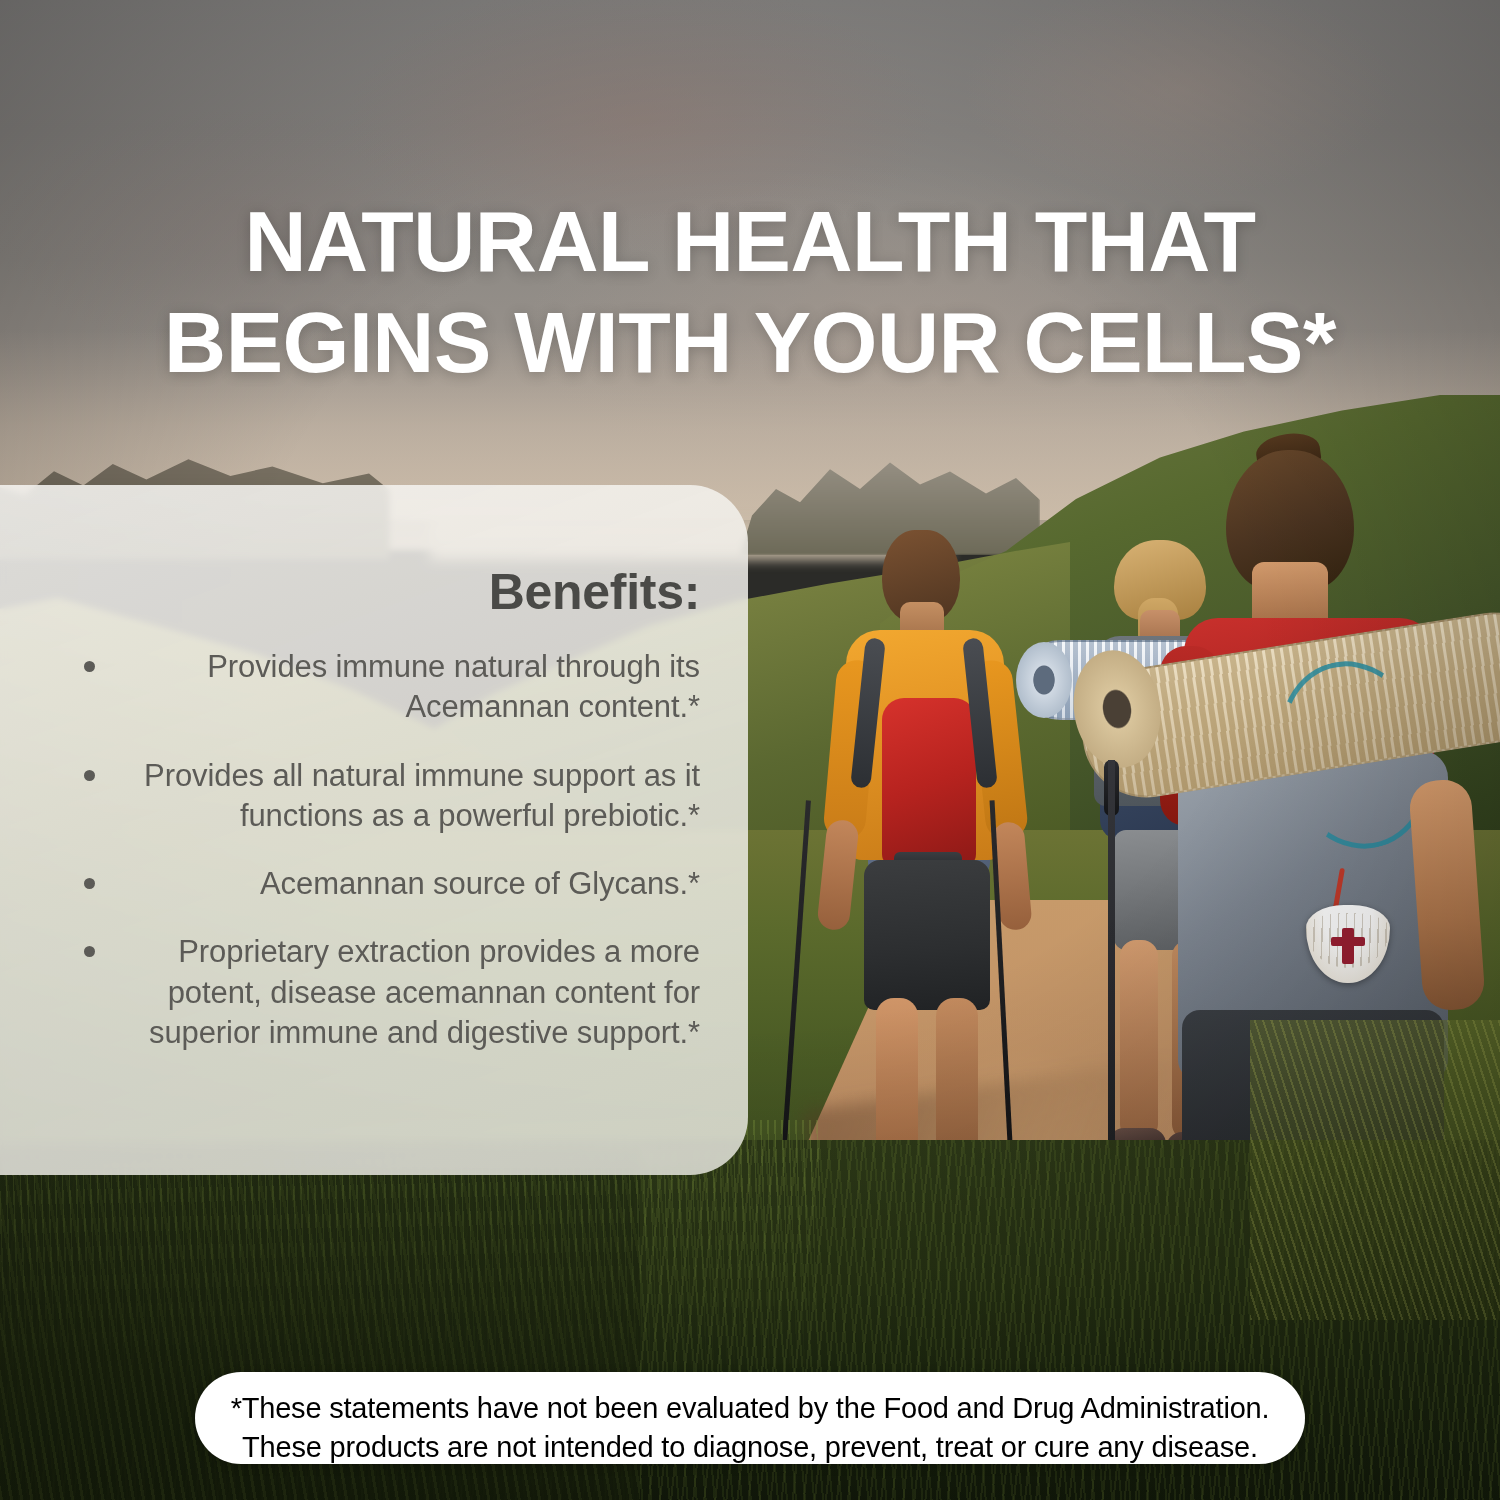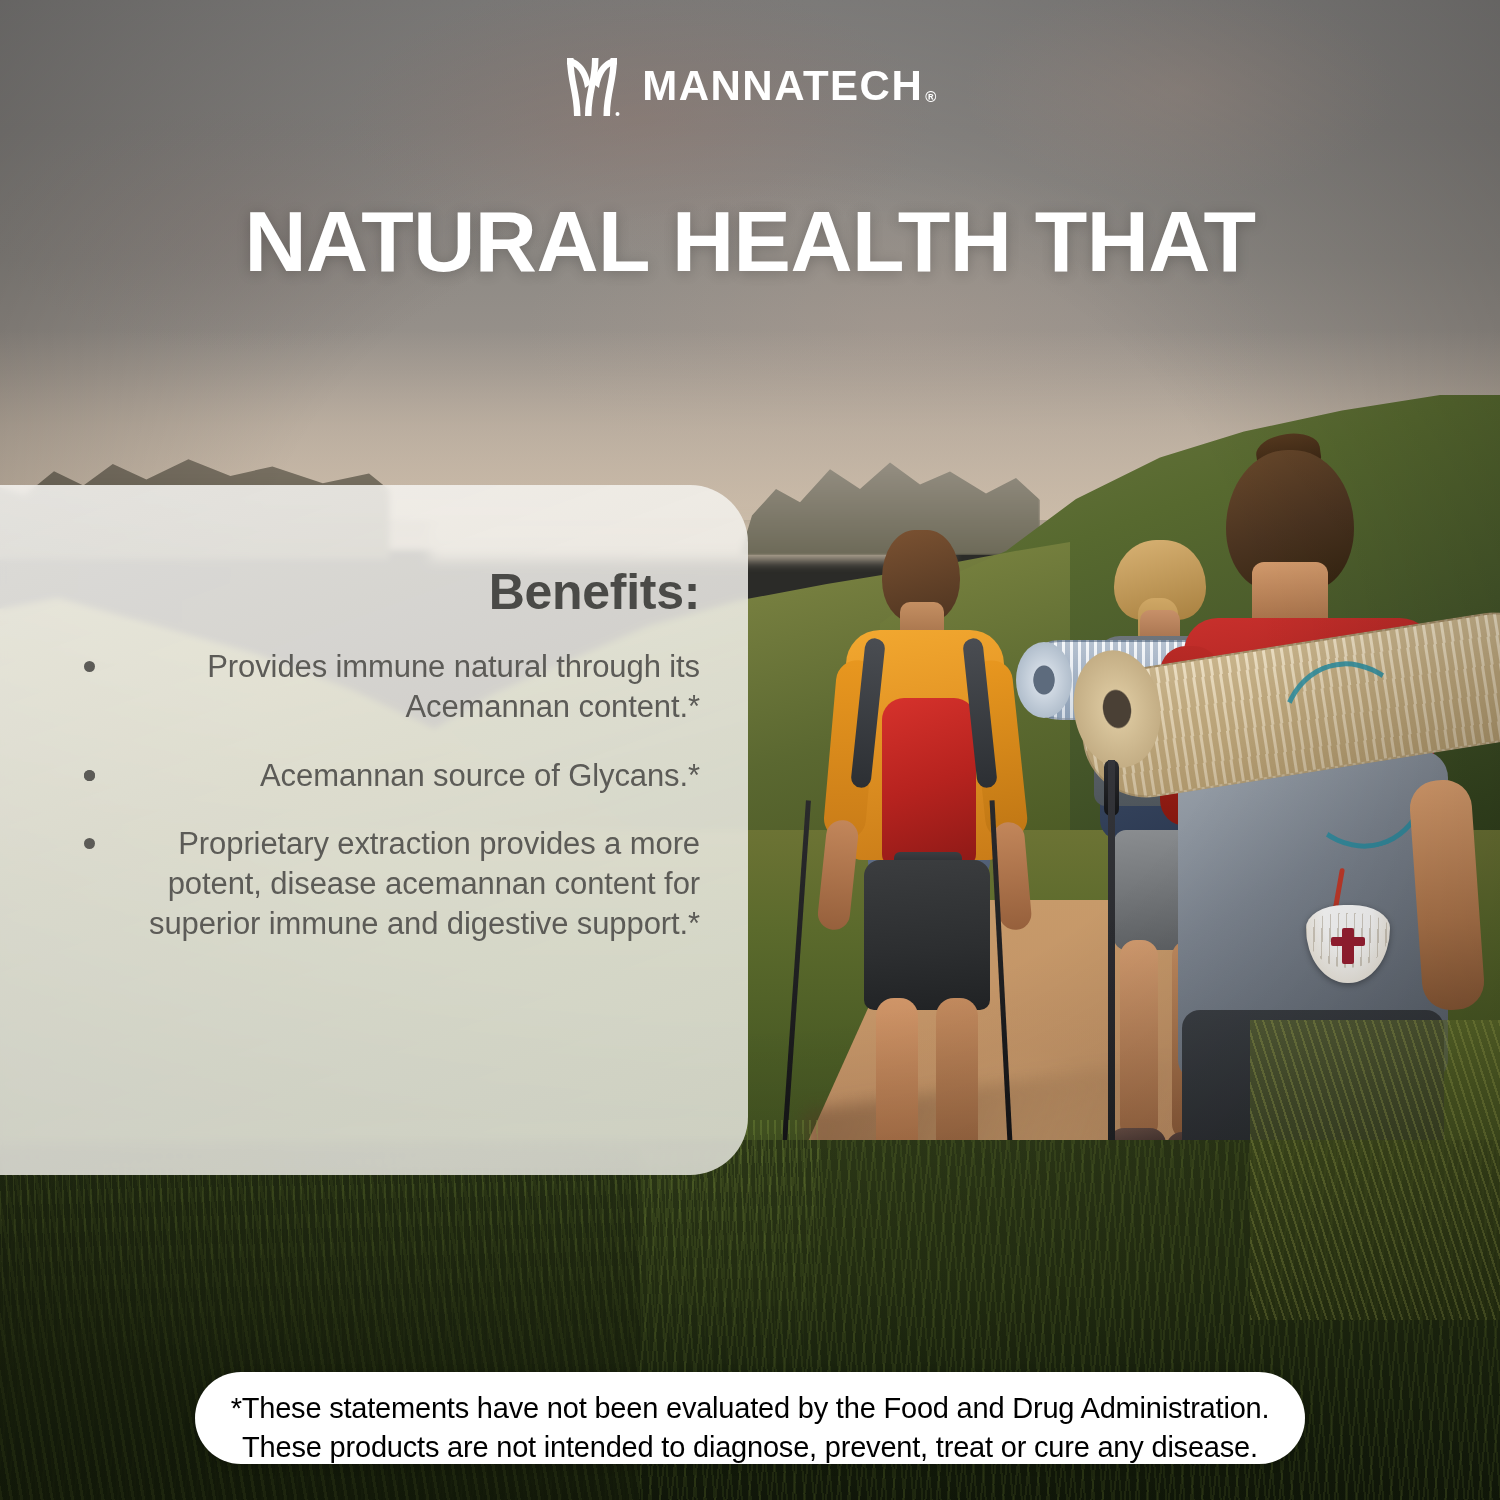--- a/index.html
+++ b/index.html
@@ -436,45 +436,36 @@
     <div class="poleC-grip"></div>
     <div class="poleC"></div>
 
     <div class="grass-fg"></div>
     <div class="grass-fg-left"></div>
     <div class="grass-blades"></div>
     <div class="grass-right-clump"></div>
     <div class="vignette"></div>
   </div>
 
-  <div class="logo-wrap">
-    <svg class="logo-mark" viewBox="0 0 56 64">
-      <path d="M3 4 C3 26, 10 40, 10 62 L16.5 62 C16.5 40, 9.5 26, 9.5 4 Z" fill="#ffffff"></path>
-      <path d="M28 4 C28 26, 21 40, 21 62 L27.5 62 C27.5 40, 34.5 26, 34.5 4 Z" fill="#ffffff"></path>
-      <path d="M3 4 C14 4, 24 14, 26.5 30 L21 34 C19 20, 12.5 10.5, 3 10.5 Z" fill="#ffffff"></path>
-      <path d="M53 4 C42 4, 32 14, 29.5 30 L35 34 C37 20, 43.5 10.5, 53 10.5 Z" fill="#ffffff"></path>
-      <path d="M46.5 4 C46.5 26, 39.5 40, 39.5 62 L46 62 C46 40, 53 26, 53 4 Z" fill="#ffffff"></path>
-      <circle cx="53.5" cy="60" r="2" fill="#ffffff"></circle>
-    </svg>
-    <div class="logo-text"><span>MANNATECH</span><span class="logo-reg">®</span></div>
-  </div>
 
   <h1 class="headline">
     <span class="l1">NATURAL HEALTH THAT</span>
+    <span class="l2">BEGINS WITH YOUR CELLS*</span>
   </h1>
 
   <section class="benefits-panel">
     <h2 class="benefits-title">Benefits:</h2>
     <ul class="benefit-list">
       <li class="benefit-item">
         <span class="dot"></span>
         <span>Provides immune natural through its Acemannan content.*</span>
       </li>
       <li class="benefit-item">
         <span class="dot"></span>
+        <span>Provides all natural immune support as it functions as a powerful prebiotic.*</span>
       </li>
       <li class="benefit-item">
         <span class="dot"></span>
         <span>Acemannan source of Glycans.*</span>
       </li>
       <li class="benefit-item">
         <span class="dot"></span>
         <span>Proprietary extraction provides a more potent, disease acemannan content for superior immune and digestive support.*</span>
       </li>
     </ul>

